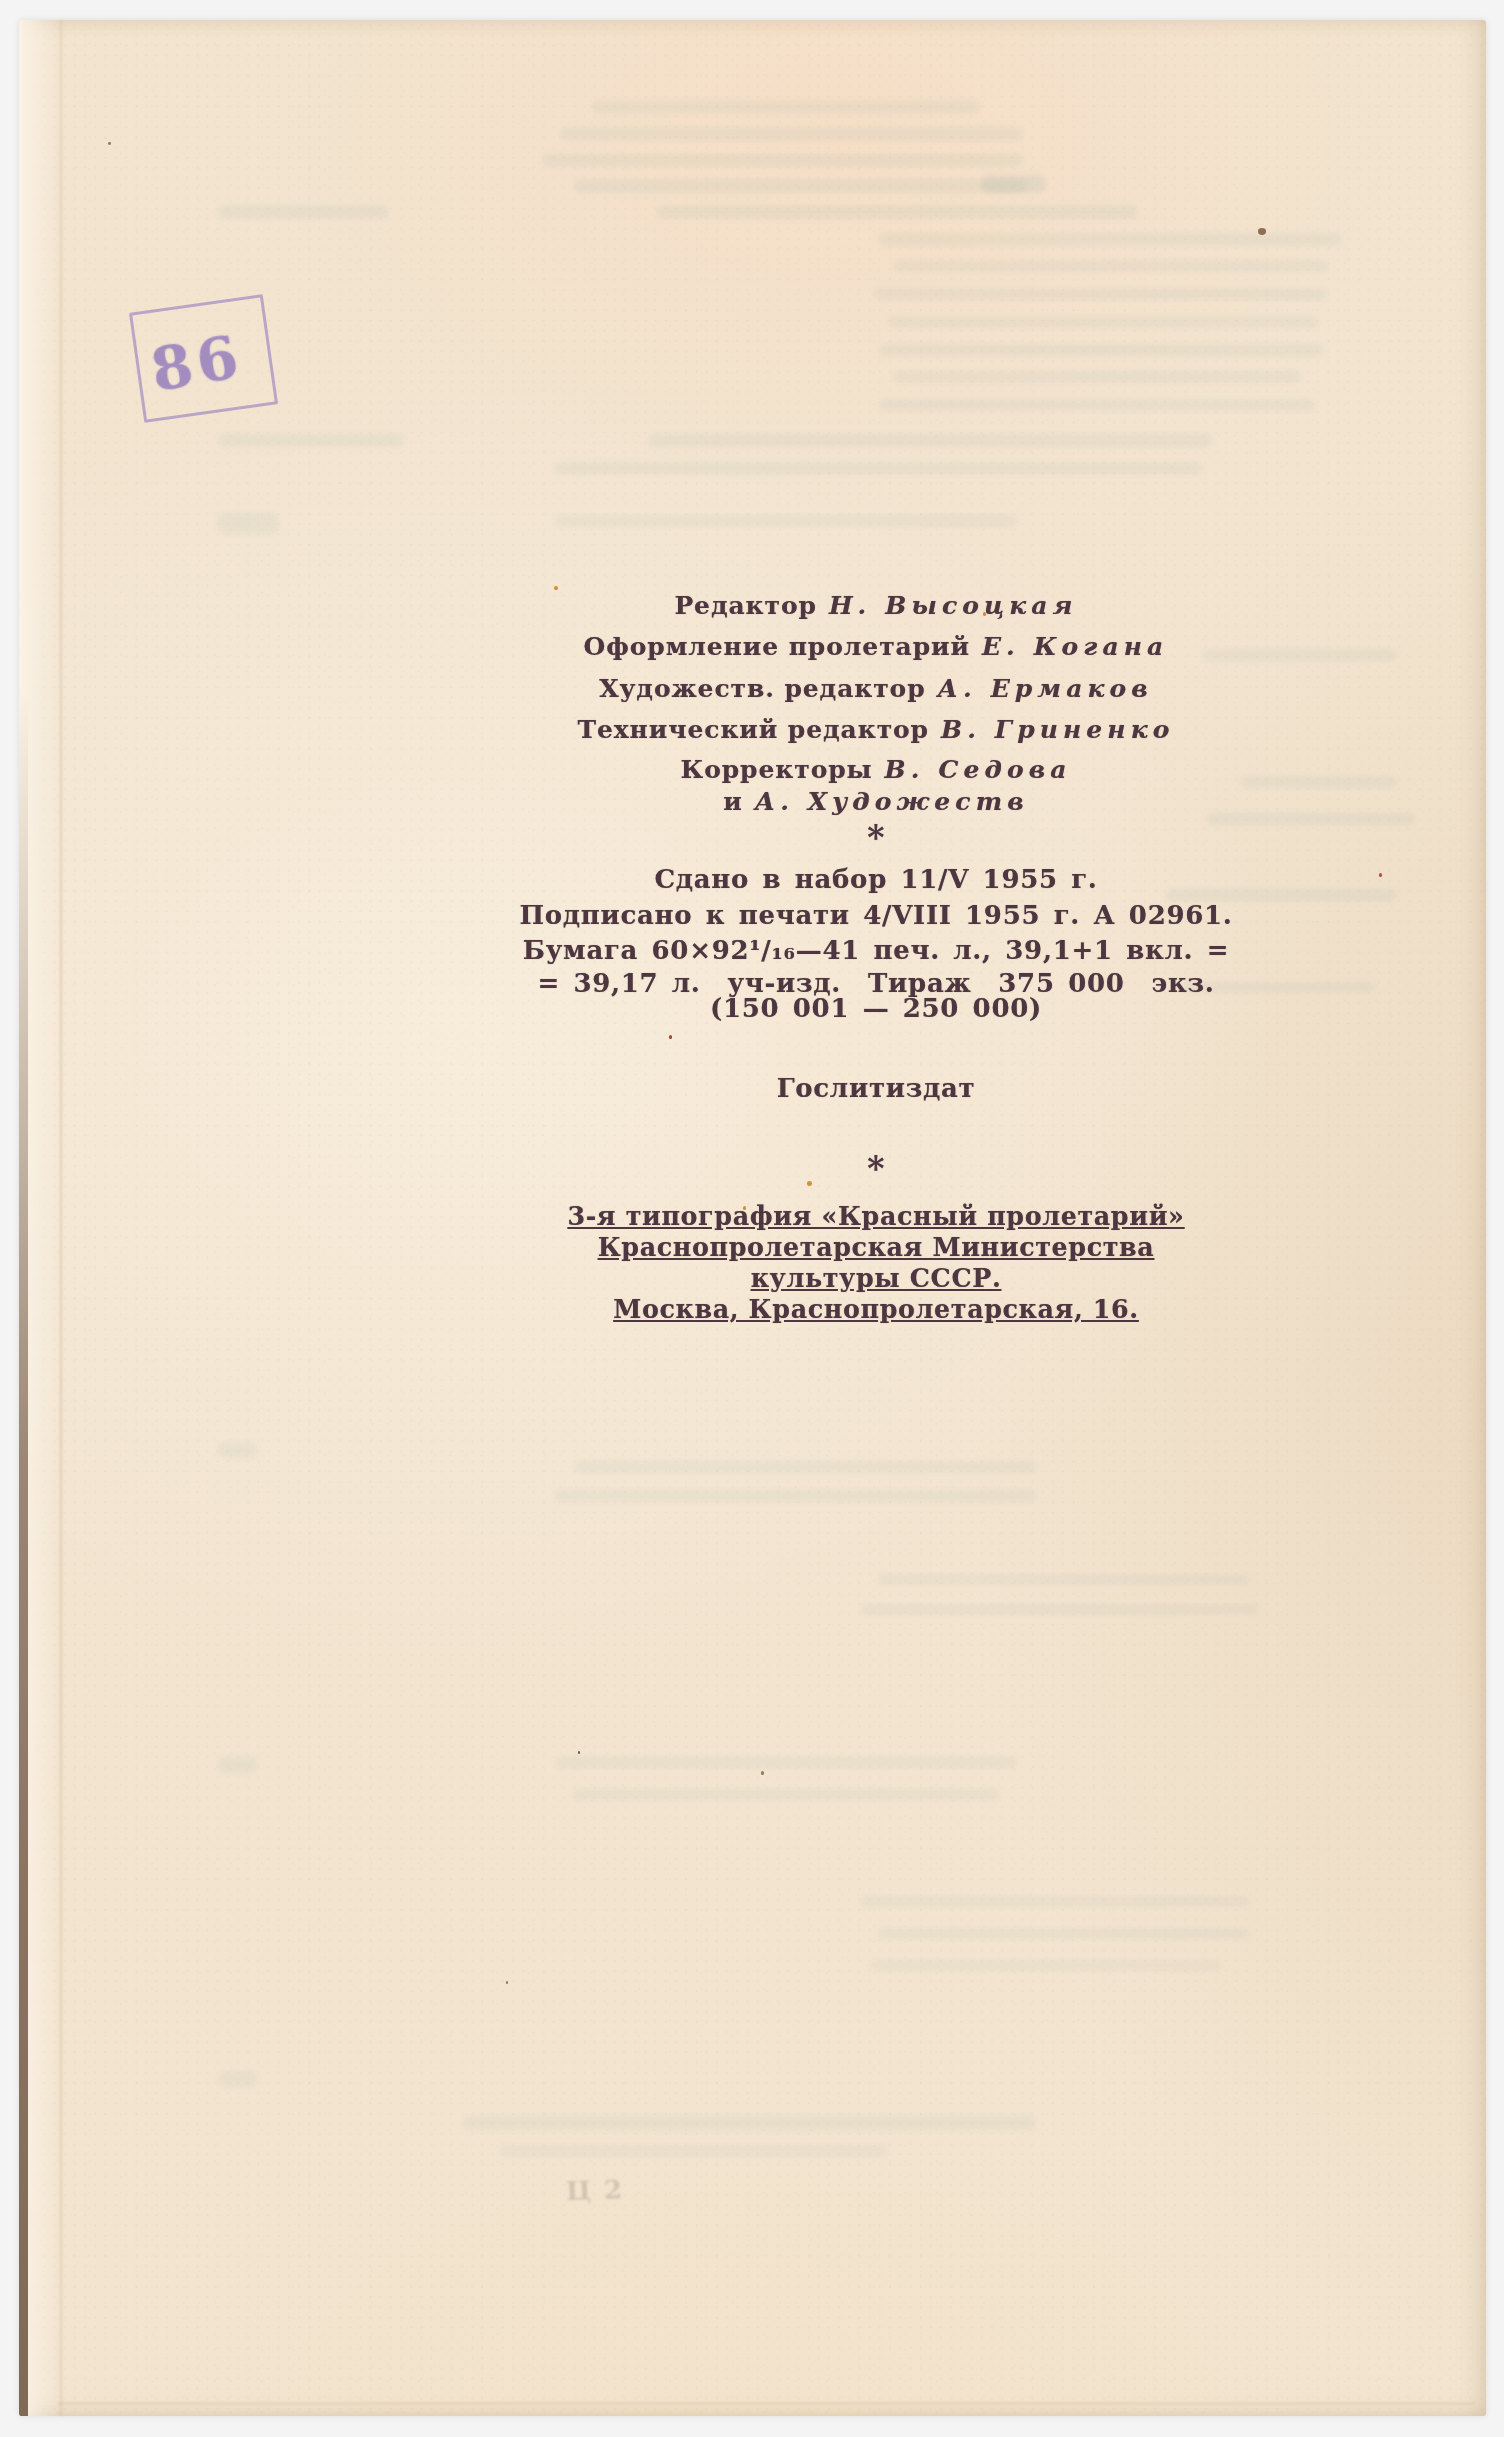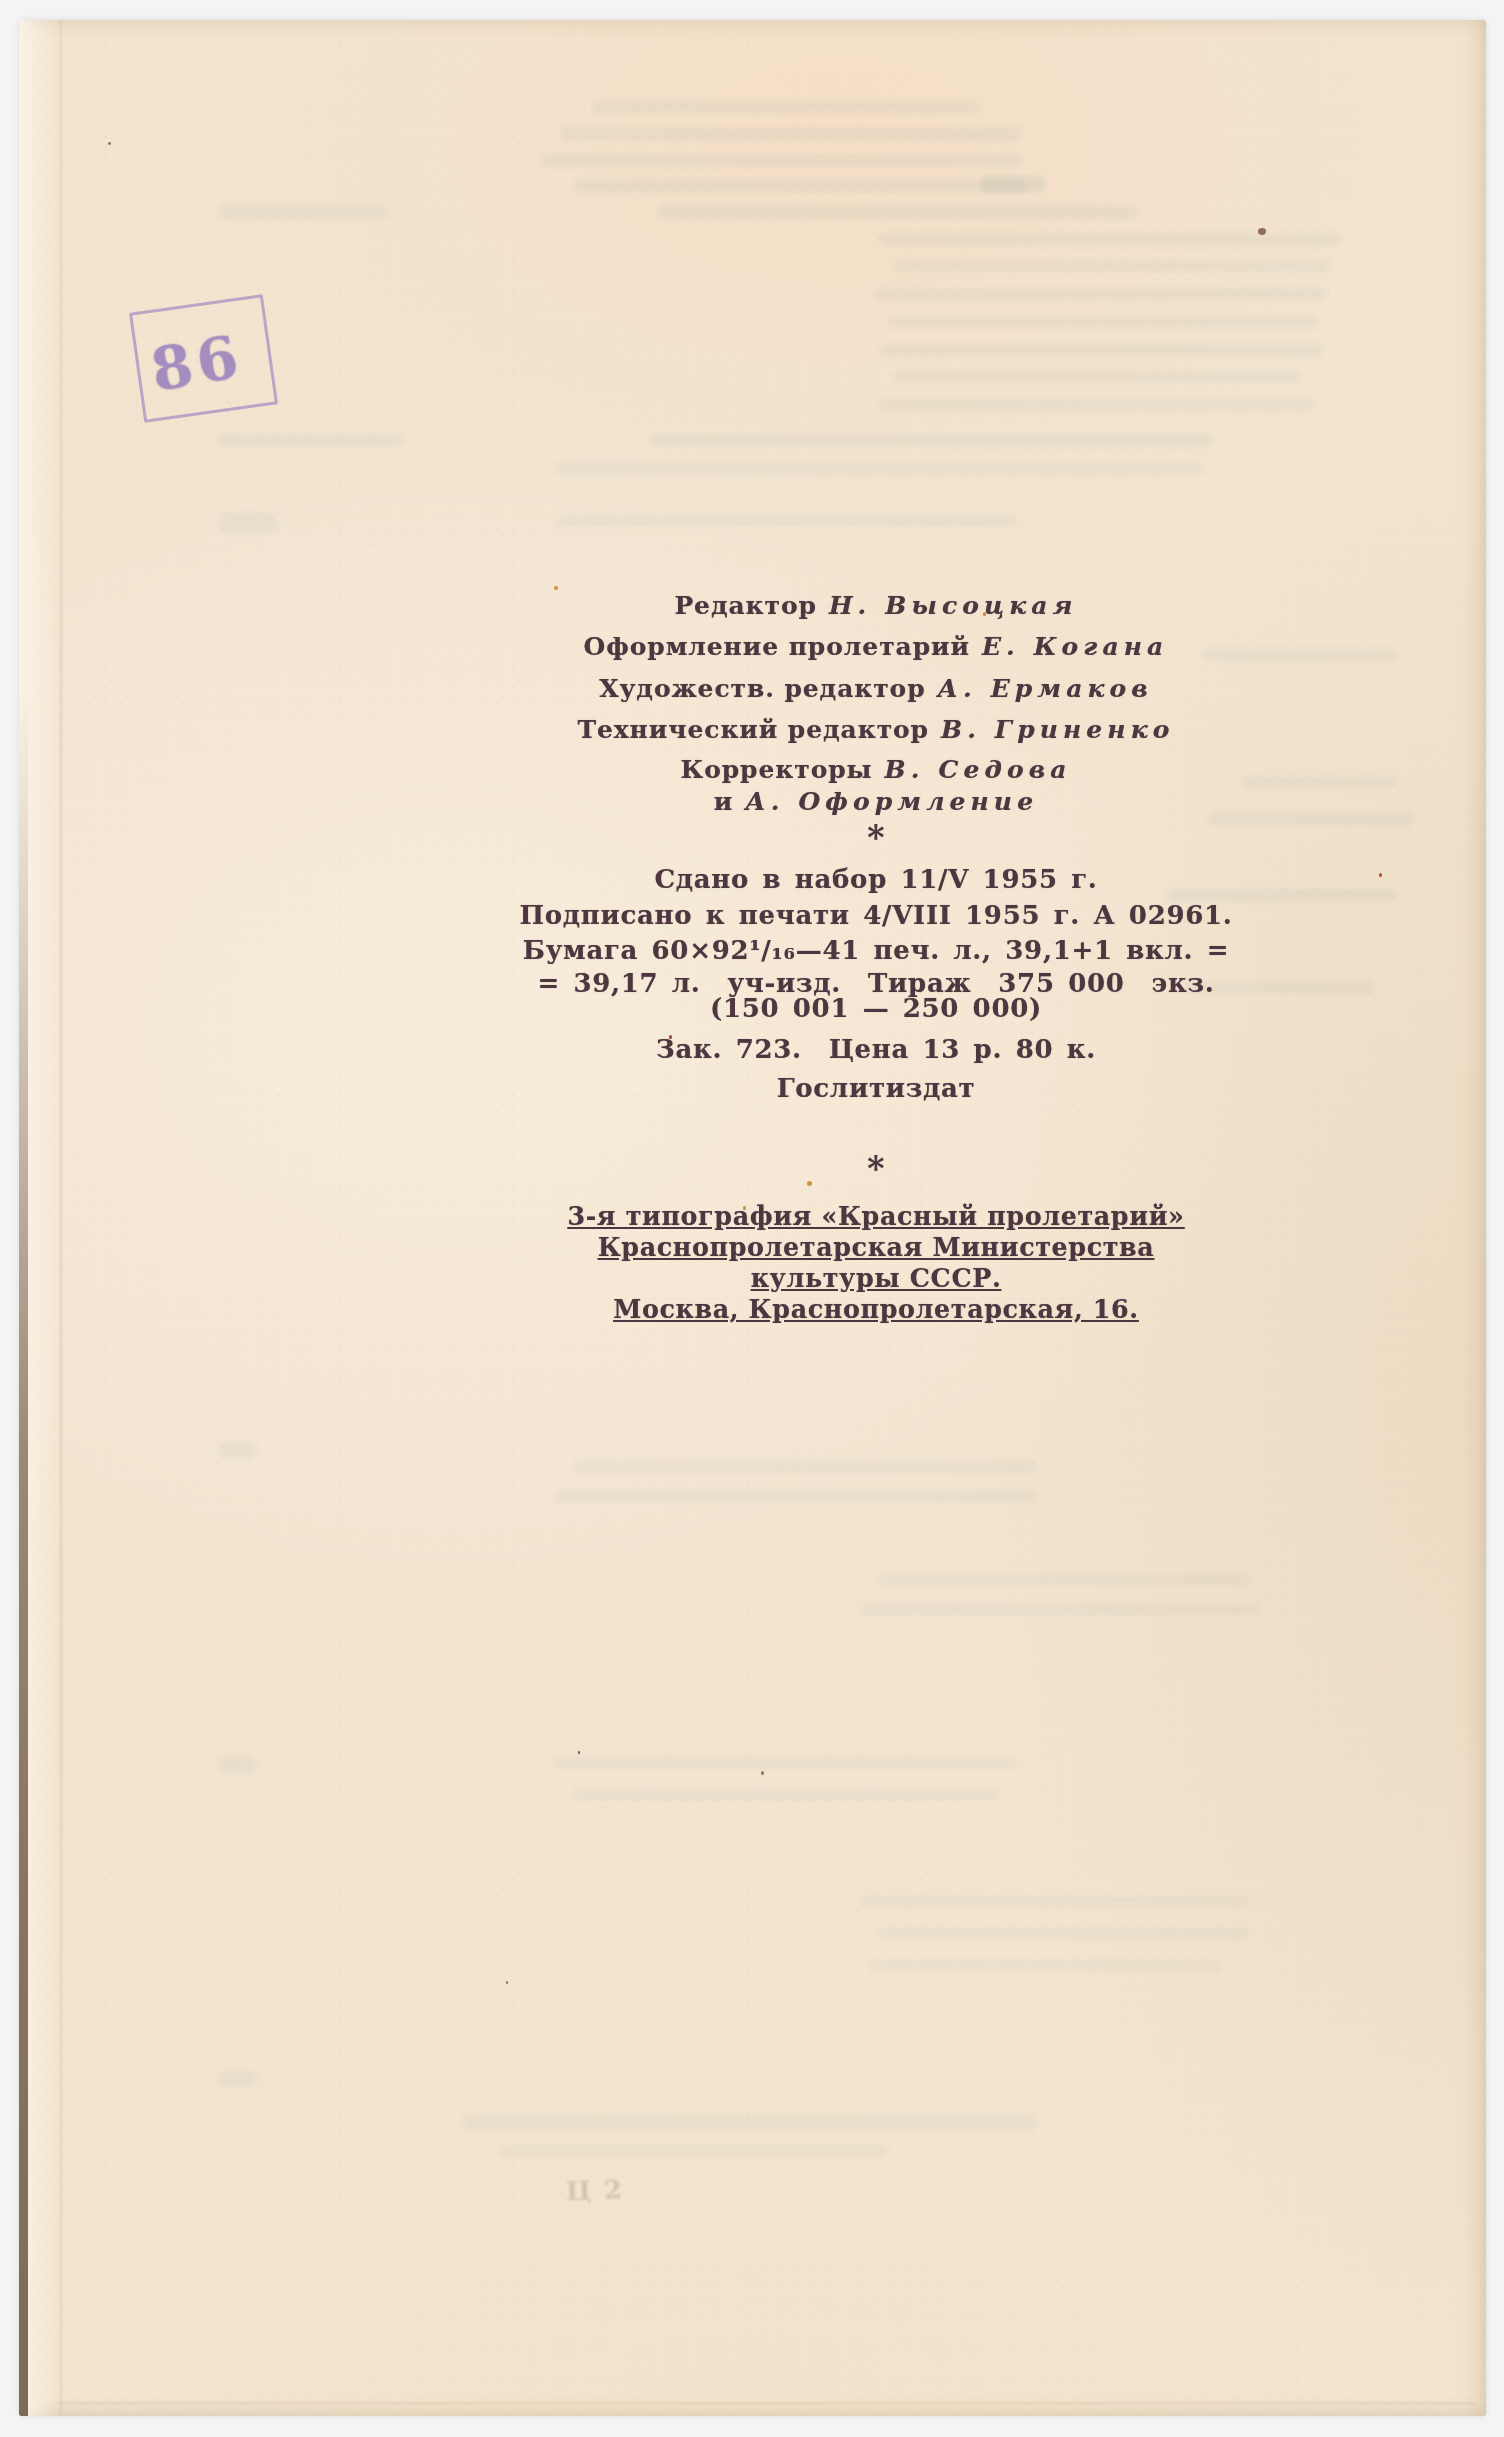--- a/index.html
+++ b/index.html
@@ -164,30 +164,29 @@
         <div class="speck" style="left: 724px; top: 1186px; width: 3.7px; height: 3.7px; background: rgb(200, 144, 64);"></div>
       </div>
 
     <div class="textcol">
 
       <div class="line b1" style="top:570px"><span>Редактор</span><span class="nm">Н. Высоцкая</span></div>
       <div class="line b1" style="top:611px"><span>Оформление пролетарий</span><span class="nm">Е. Когана</span></div>
       <div class="line b1" style="top:653px"><span>Художеств. редактор</span><span class="nm">А. Ермаков</span></div>
       <div class="line b1" style="top:694px"><span>Технический редактор</span><span class="nm">В. Гриненко</span></div>
       <div class="line b1" style="top:734px"><span>Корректоры</span><span class="nm">В. Седова</span></div>
-      <div class="line b1" style="top:766px"><span>и</span><span class="nm">А. Оформление</span></div>
+      <div class="line b1" style="top:766px"><span>и</span><span class="nm">А. Художеств</span></div>
 
       <div class="line ast" style="top:801px">*</div>
 
       <div class="line b2" style="top:844px">Сдано в набор 11/V 1955 г.</div>
       <div class="line b2" style="top:880px">Подписано к печати 4/VIII 1955 г. А 02961.</div>
       <div class="line b2" style="top:915px">Бумага 60×92¹/₁₆—41 печ. л., 39,1+1 вкл. =</div>
       <div class="line b2" style="top:948px">= 39,17 л.  уч-изд.  Тираж  375 000  экз.</div>
       <div class="line b2" style="top:973px">(150 001 — 250 000)</div>
-      <div class="line b2" style="top:1014px">Зак. 723.  Цена 13 р. 80 к.</div>
 
       <div class="line b3" style="top:1053px">Гослитиздат</div>
 
       <div class="line ast" style="top:1132px">*</div>
 
       <div class="line b4" style="top:1181px">3-я типография «Красный пролетарий»</div>
       <div class="line b4" style="top:1212px">Краснопролетарская Министерства</div>
       <div class="line b4" style="top:1243px">культуры СССР.</div>
       <div class="line b4" style="top:1274px">Москва, Краснопролетарская, 16.</div>
     </div>

